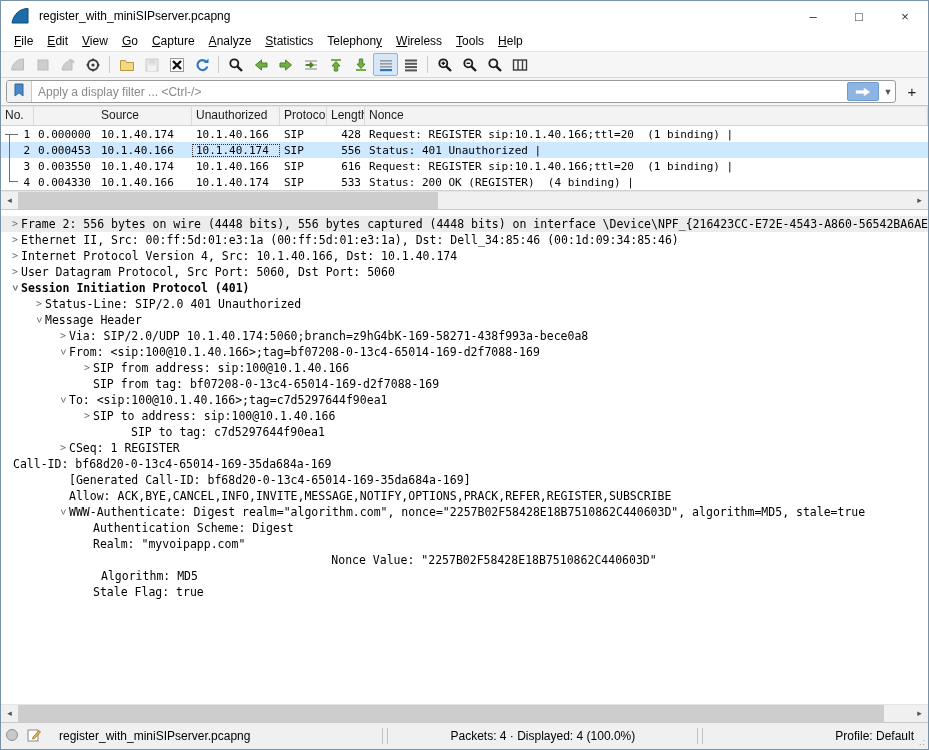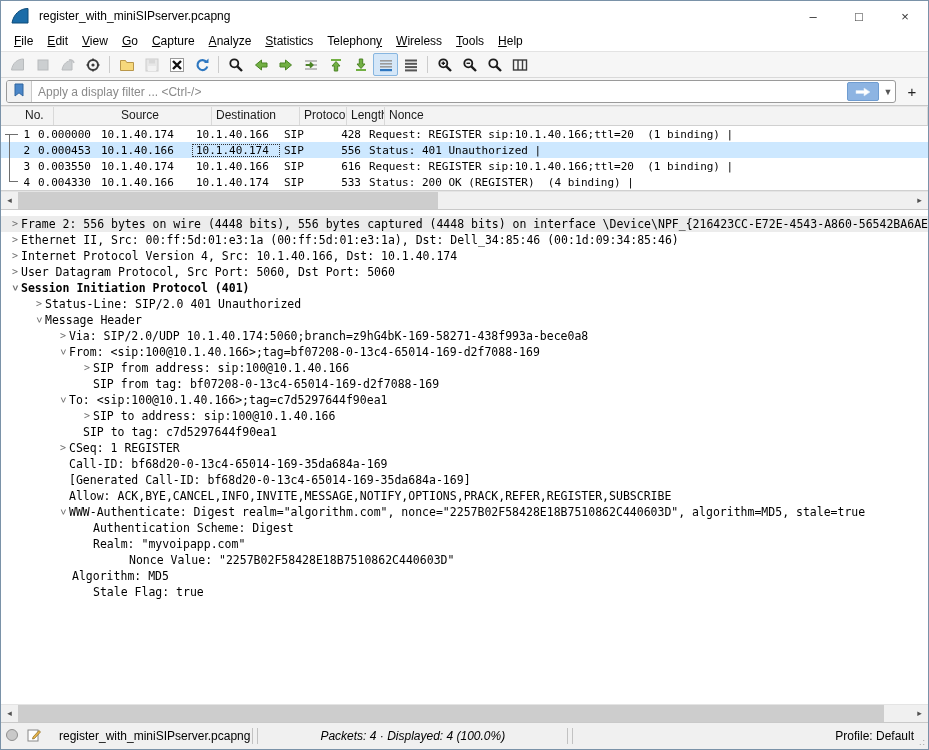--- a/index.html
+++ b/index.html
@@ -25,21 +25,21 @@
   .filterbar{height:27px;background:#f6f6f6;border-bottom:1px solid #c9c9c9;display:flex;align-items:center;padding:0 5px;flex:0 0 auto;}
   .filter-field{flex:1;height:21px;background:#fff;border:1px solid #9a9a9a;border-radius:3px;display:flex;align-items:center;overflow:hidden;}
   .bookmark-btn{width:24px;height:100%;border-right:1px solid #c9c9c9;background:#f2f2f2;display:flex;align-items:center;justify-content:center;}
   .filter-input{flex:1;border:none;outline:none;font-size:12px;font-family:"Liberation Sans",sans-serif;padding:0 6px;color:#000;background:transparent;}
   .filter-input::placeholder{color:#8a8a8a;}
   .apply-btn{width:30px;height:17px;background:#8db4e2;border:1px solid #6f9cd0;border-radius:2px;margin-right:2px;display:flex;align-items:center;justify-content:center;}
   .caret-btn{width:14px;height:100%;display:flex;align-items:center;justify-content:center;color:#555;font-size:9px;}
   .plus-btn{width:22px;height:21px;margin-left:5px;display:flex;align-items:center;justify-content:center;font-size:15px;color:#222;}
   
   .plist{flex:0 0 auto;font-family:"DejaVu Sans Mono",monospace;font-size:11px;border-bottom:1px solid #d0d0d0;}
-  .plist-header{height:18px;display:flex;background:#f3f3f3;border-top:1px solid #e6e6e6;border-bottom:1px solid #d0d0d0;font-family:"Liberation Sans",sans-serif;font-size:12px;color:#1a1a1a;padding-left:20px;}
+  .plist-header{height:18px;display:flex;background:#f3f3f3;border-top:1px solid #e6e6e6;border-bottom:1px solid #d0d0d0;font-family:"Liberation Sans",sans-serif;font-size:12px;color:#1a1a1a;}
   .ph-cell{border-right:1px solid #d9d9d9;padding:1px 4px 0 4px;white-space:nowrap;overflow:hidden;box-sizing:border-box;}
   .plist-rows{position:relative;background:#fff;}
   .prow{height:16px;display:flex;align-items:center;white-space:pre;}
   .prow.selected{background:#cde8ff;}
   .pcell{box-sizing:border-box;padding:0 4px;overflow:hidden;white-space:pre;}
   .col-no{width:33px;text-align:right;}
   .col-time{width:63px;}
   .col-src{width:95px;}
   .col-dst{width:88px;}
   .col-proto{width:47px;}
@@ -58,21 +58,21 @@
   .tree-line.hl{background:#ececec;}
   .tree-line.bold{font-weight:bold;}
   .tw{width:12px;flex:0 0 auto;text-align:center;color:#707070;font-size:10px;line-height:16px;}
   .tw.expanded{transform:rotate(90deg);}
   .tree-text{white-space:pre;}
   
   .statusbar{height:26px;background:#f0f0f0;border-top:1px solid #c9c9c9;display:flex;align-items:center;font-size:12px;color:#000;flex:0 0 auto;}
   .sb-iconbtn{width:22px;display:flex;align-items:center;justify-content:center;}
   .sb-file{margin-left:14px;}
   .sb-sep{width:1px;height:16px;background:#c2c2c2;margin:0 2px;}
-  .sb-mid{flex:1;display:flex;align-items:center;justify-content:flex-start;font-style:italic;}
+  .sb-mid{flex:1;display:flex;align-items:center;justify-content:center;}
   .sb-right{display:flex;align-items:center;padding-right:14px;}
   .grip{position:absolute;right:2px;bottom:2px;color:#9a9a9a;font-size:9px;letter-spacing:1px;}
 </style>
 </head>
 <body>
 
 <div class="window">
 
   <div class="titlebar">
     <span class="tb-logo">
@@ -302,21 +302,21 @@
       </span>
     </div>
     <span class="plus-btn">+</span>
   </div>
 
   <div class="plist">
     <div class="plist-header" id="plist-header">
         <div class="ph-cell" style="width: 33px;">No.</div>
         <div class="ph-cell" style="width: 63px; margin-top: 20px;">Time</div>
         <div class="ph-cell" style="width: 95px;">Source</div>
-        <div class="ph-cell" style="width: 88px;">Destination</div>
+        <div class="ph-cell" style="width: 88px;">Unauthorized</div>
         <div class="ph-cell" style="width: 47px;">Protocol</div>
         <div class="ph-cell" style="width: 38px;">Length</div>
         <div class="ph-cell" style="flex: 1 1 0%;">Nonce</div>
       </div>
     <div class="plist-rows" id="plist-rows">
         <div class="prow"><span class="pcell col-no">1</span><span class="pcell col-time">0.000000</span><span class="pcell col-src">10.1.40.174</span><span class="pcell col-dst">10.1.40.166</span><span class="pcell col-proto">SIP</span><span class="pcell col-len">428</span><span class="pcell col-info">Request: REGISTER sip:10.1.40.166;ttl=20  (1 binding) |</span></div>
         <div class="prow selected"><span class="pcell col-no">2</span><span class="pcell col-time">0.000453</span><span class="pcell col-src">10.1.40.166</span><span class="pcell col-dst focus-cell">10.1.40.174</span><span class="pcell col-proto">SIP</span><span class="pcell col-len">556</span><span class="pcell col-info">Status: 401 Unauthorized |</span></div>
         <div class="prow"><span class="pcell col-no">3</span><span class="pcell col-time">0.003550</span><span class="pcell col-src">10.1.40.174</span><span class="pcell col-dst">10.1.40.166</span><span class="pcell col-proto">SIP</span><span class="pcell col-len">616</span><span class="pcell col-info">Request: REGISTER sip:10.1.40.166;ttl=20  (1 binding) |</span></div>
         <div class="prow"><span class="pcell col-no">4</span><span class="pcell col-time">0.004330</span><span class="pcell col-src">10.1.40.166</span><span class="pcell col-dst">10.1.40.174</span><span class="pcell col-proto">SIP</span><span class="pcell col-len">533</span><span class="pcell col-info">Status: 200 OK (REGISTER)  (4 binding) |</span></div>
         <div class="bracket" style="left: 8px; top: 8px; width: 1px; height: 48px;"></div>
@@ -340,30 +340,30 @@
       <div class="tree-line" style="padding-left: 8px;"><span class="tw">&gt;</span><span class="tree-text">User Datagram Protocol, Src Port: 5060, Dst Port: 5060</span></div>
       <div class="tree-line bold" style="padding-left: 8px;"><span class="tw expanded">&gt;</span><span class="tree-text">Session Initiation Protocol (401)</span></div>
       <div class="tree-line" style="padding-left: 32px;"><span class="tw">&gt;</span><span class="tree-text">Status-Line: SIP/2.0 401 Unauthorized</span></div>
       <div class="tree-line" style="padding-left: 32px;"><span class="tw expanded">&gt;</span><span class="tree-text">Message Header</span></div>
       <div class="tree-line" style="padding-left: 56px;"><span class="tw">&gt;</span><span class="tree-text">Via: SIP/2.0/UDP 10.1.40.174:5060;branch=z9hG4bK-169-58271-438f993a-bece0a8</span></div>
       <div class="tree-line" style="padding-left: 56px;"><span class="tw expanded">&gt;</span><span class="tree-text">From: &lt;sip:100@10.1.40.166&gt;;tag=bf07208-0-13c4-65014-169-d2f7088-169</span></div>
       <div class="tree-line" style="padding-left: 80px;"><span class="tw">&gt;</span><span class="tree-text">SIP from address: sip:100@10.1.40.166</span></div>
       <div class="tree-line" style="padding-left: 80px;"><span class="tw"></span><span class="tree-text">SIP from tag: bf07208-0-13c4-65014-169-d2f7088-169</span></div>
       <div class="tree-line" style="padding-left: 56px;"><span class="tw expanded">&gt;</span><span class="tree-text">To: &lt;sip:100@10.1.40.166&gt;;tag=c7d5297644f90ea1</span></div>
       <div class="tree-line" style="padding-left: 80px;"><span class="tw">&gt;</span><span class="tree-text">SIP to address: sip:100@10.1.40.166</span></div>
-      <div class="tree-line" style="padding-left: 70px;"><span class="tw"></span><span class="tree-text">SIP to tag: c7d5297644f90ea1</span></div>
+      <div class="tree-line" style="padding-left: 96px; gap: 22px;"><span class="tw"></span><span class="tree-text">SIP to tag: c7d5297644f90ea1</span></div>
       <div class="tree-line" style="padding-left: 56px;"><span class="tw">&gt;</span><span class="tree-text">CSeq: 1 REGISTER</span></div>
-      <div class="tree-line" style="padding-left: 56px; align-items: flex-end;"><span class="tw"></span><span class="tree-text">Call-ID: bf68d20-0-13c4-65014-169-35da684a-169</span></div>
+      <div class="tree-line" style=" align-items: flex-end;"><span class="tw"></span><span class="tree-text">Call-ID: bf68d20-0-13c4-65014-169-35da684a-169</span></div>
       <div class="tree-line" style="padding-left: 56px;"><span class="tw"></span><span class="tree-text">[Generated Call-ID: bf68d20-0-13c4-65014-169-35da684a-169]</span></div>
       <div class="tree-line" style="padding-left: 56px;"><span class="tw"></span><span class="tree-text">Allow: ACK,BYE,CANCEL,INFO,INVITE,MESSAGE,NOTIFY,OPTIONS,PRACK,REFER,REGISTER,SUBSCRIBE</span></div>
       <div class="tree-line" style="padding-left: 56px;"><span class="tw expanded">&gt;</span><span class="tree-text">WWW-Authenticate: Digest realm="algorithm.com", nonce="2257B02F58428E18B7510862C440603D", algorithm=MD5, stale=true</span></div>
       <div class="tree-line" style="padding-left: 80px;"><span class="tw"></span><span class="tree-text">Authentication Scheme: Digest</span></div>
       <div class="tree-line" style="padding-left: 80px;"><span class="tw"></span><span class="tree-text">Realm: "myvoipapp.com"</span></div>
-      <div class="tree-line" style="padding-left: 116px;"><span class="tw"></span><span class="tree-text">Nonce Value: "2257B02F58428E18B7510862C440603D"</span></div>
-      <div class="tree-line" style="padding-left: 59px;"><span class="tw"></span><span class="tree-text">Algorithm: MD5</span></div>
+      <div class="tree-line" style="padding-left: 47px; justify-content: center;"><span class="tw"></span><span class="tree-text">Nonce Value: "2257B02F58428E18B7510862C440603D"</span></div>
+      <div class="tree-line" style="padding-left: 40px; margin-left: 48px;"><span class="tw"></span><span class="tree-text">Algorithm: MD5</span></div>
       <div class="tree-line" style="padding-left: 80px;"><span class="tw"></span><span class="tree-text">Stale Flag: true</span></div>
     </div>
 
   <div class="hscroll">
     <span class="hs-arrow">◂</span>
     <div class="hs-track">
       <div class="hs-thumb" id="hs2" style="left: 0%; width: 97%;"></div>
     </div>
     <span class="hs-arrow">▸</span>
   </div>

